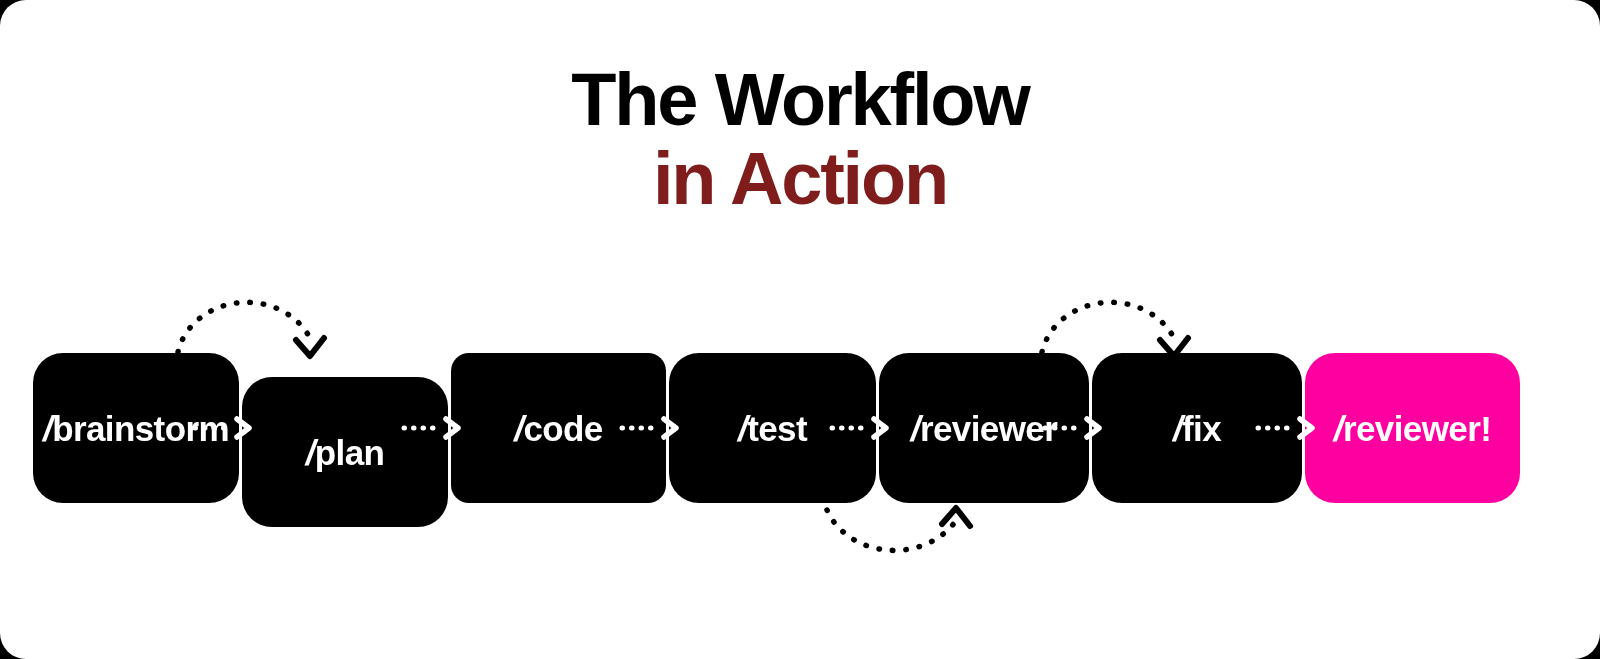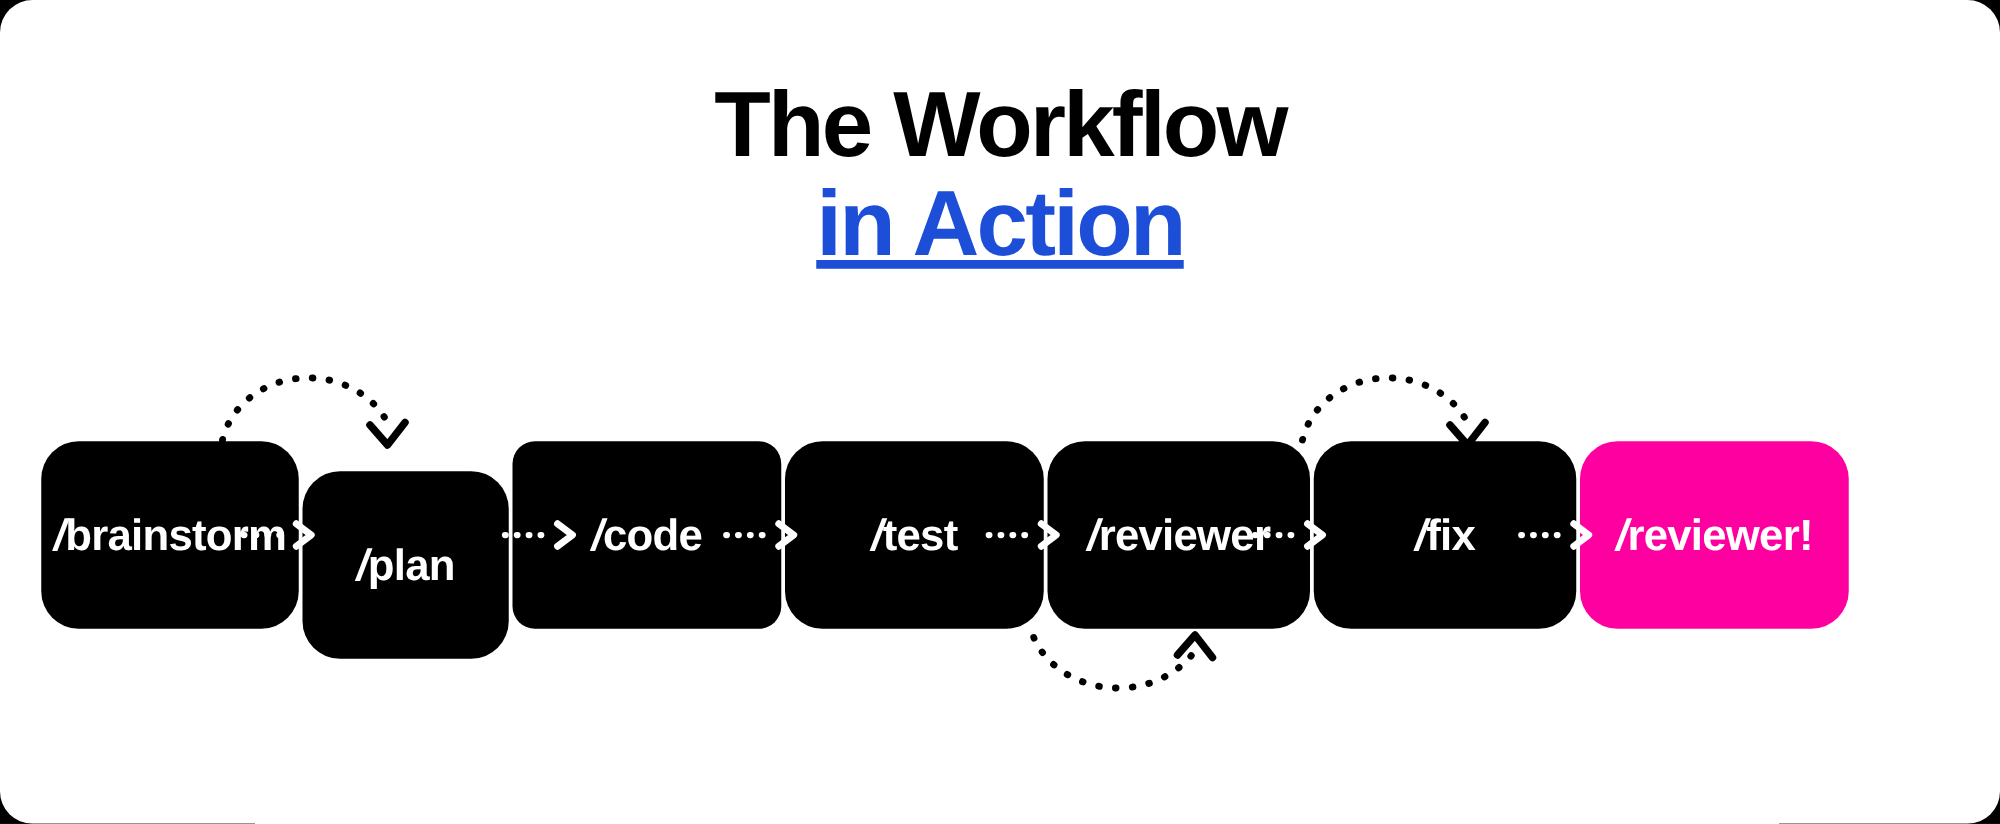--- a/index.html
+++ b/index.html
@@ -35,21 +35,21 @@
   }
   .title-line {
     display: block;
     font-family: "Liberation Sans", sans-serif;
     font-weight: bold;
     font-size: 74px;
     letter-spacing: -2.2px;
     white-space: nowrap;
   }
   #title-line-1 { color: #000000; }
-  #title-line-2 { color: #1d4ed8; margin-top: 6px; text-decoration: underline; }
+  #title-line-2 { color: #7f1d1d; margin-top: 6px; }
 
   
   #pipeline {
     position: absolute;
     left: 33px;
     top: 353px;
     width: 1507px;
     height: 150px;
     display: flex;
     align-items: stretch;
@@ -128,21 +128,21 @@
           <span class="pill-label"><span class="slash">/</span><span>brainstorm</span></span>
         </div>
         <div class="connector" style="left: 160px;">
           <svg width="62" height="24" viewBox="0 0 62 24">
             <line x1="2" y1="12" x2="40" y2="12" stroke="#ffffff" stroke-width="5" stroke-linecap="round" stroke-dasharray="0.5 9"></line>
             <polyline points="44,3 56,12 44,21" fill="none" stroke="#ffffff" stroke-width="5.5" stroke-linecap="round" stroke-linejoin="round"></polyline>
           </svg>
         </div>
       </div>
       <div class="stage-wrap" style="margin-right: 3px;">
-        <div class="pill" style="width: 165px; margin-top: 48px;">
+        <div class="pill" style="width: 206px; margin-top: 48px;">
           <span class="pill-label"><span class="slash">/</span><span>plan</span></span>
         </div>
         <div class="connector" style="left: 160px;">
           <svg width="62" height="24" viewBox="0 0 62 24">
             <line x1="2" y1="12" x2="40" y2="12" stroke="#ffffff" stroke-width="5" stroke-linecap="round" stroke-dasharray="0.5 9"></line>
             <polyline points="44,3 56,12 44,21" fill="none" stroke="#ffffff" stroke-width="5.5" stroke-linecap="round" stroke-linejoin="round"></polyline>
           </svg>
         </div>
       </div>
       <div class="stage-wrap" style="margin-right: 3px;">

